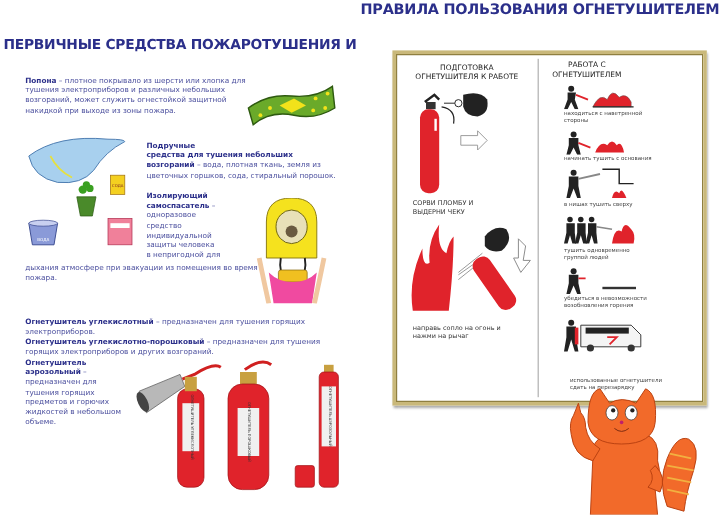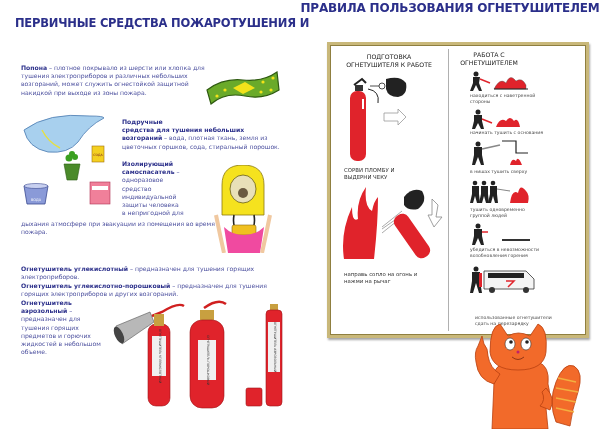--- a/index.html
+++ b/index.html
@@ -14,21 +14,21 @@
   
   .board { left: 327px; top: 42px; width: 262px; height: 296px; border: 3px solid #c9b87a; background: #fff; box-shadow: 1px 2px 2px rgba(0,0,0,0.35), inset 0 0 0 1px #8f7f40; }
   .board-divider { left: 118px; top: 4px; width: 1px; height: 282px; background: #b0b0b0; }
   .btxt { font-size: 5.4px; line-height: 7px; color: #333; text-align: left; }
   .bhead { font-size: 6.2px; line-height: 8px; color: #222; text-align: center; }
   .bcap { font-size: 4.6px; line-height: 6px; color: #444; }
 </style>
 </head>
 <body>
 
-<div class="abs title" style="left:0;top:15px;width:300px;margin-left:12px;">
+<div class="abs title" style="left:0;top:29px;width:300px;">
   <div>ПЕРВИЧНЫЕ СРЕДСТВА ПОЖАРОТУШЕНИЯ И</div>
 </div>
 
 <div class="abs txt" style="left:21px;top:64px;width:185px;">
   <b>Попона</b><span> – плотное покрывало из шерсти или хлопка для тушения электроприборов и различных небольших возгораний, может служить огнестойкой защитной накидкой при выходе из зоны пожара.</span>
 </div>
 
 <svg class="abs" style="left:203px;top:68px;" width="78" height="40" viewBox="0 0 78 40">
   <path d="M4 22 Q20 10 40 12 Q60 14 74 4 L76 22 Q60 32 42 28 Q22 24 8 36 Z" fill="#6aaa2a" stroke="#2e5a10" stroke-width="1.2"></path>
   <path d="M30 20 L42 14 L52 20 L40 26 Z" fill="#f2e21a"></path>

